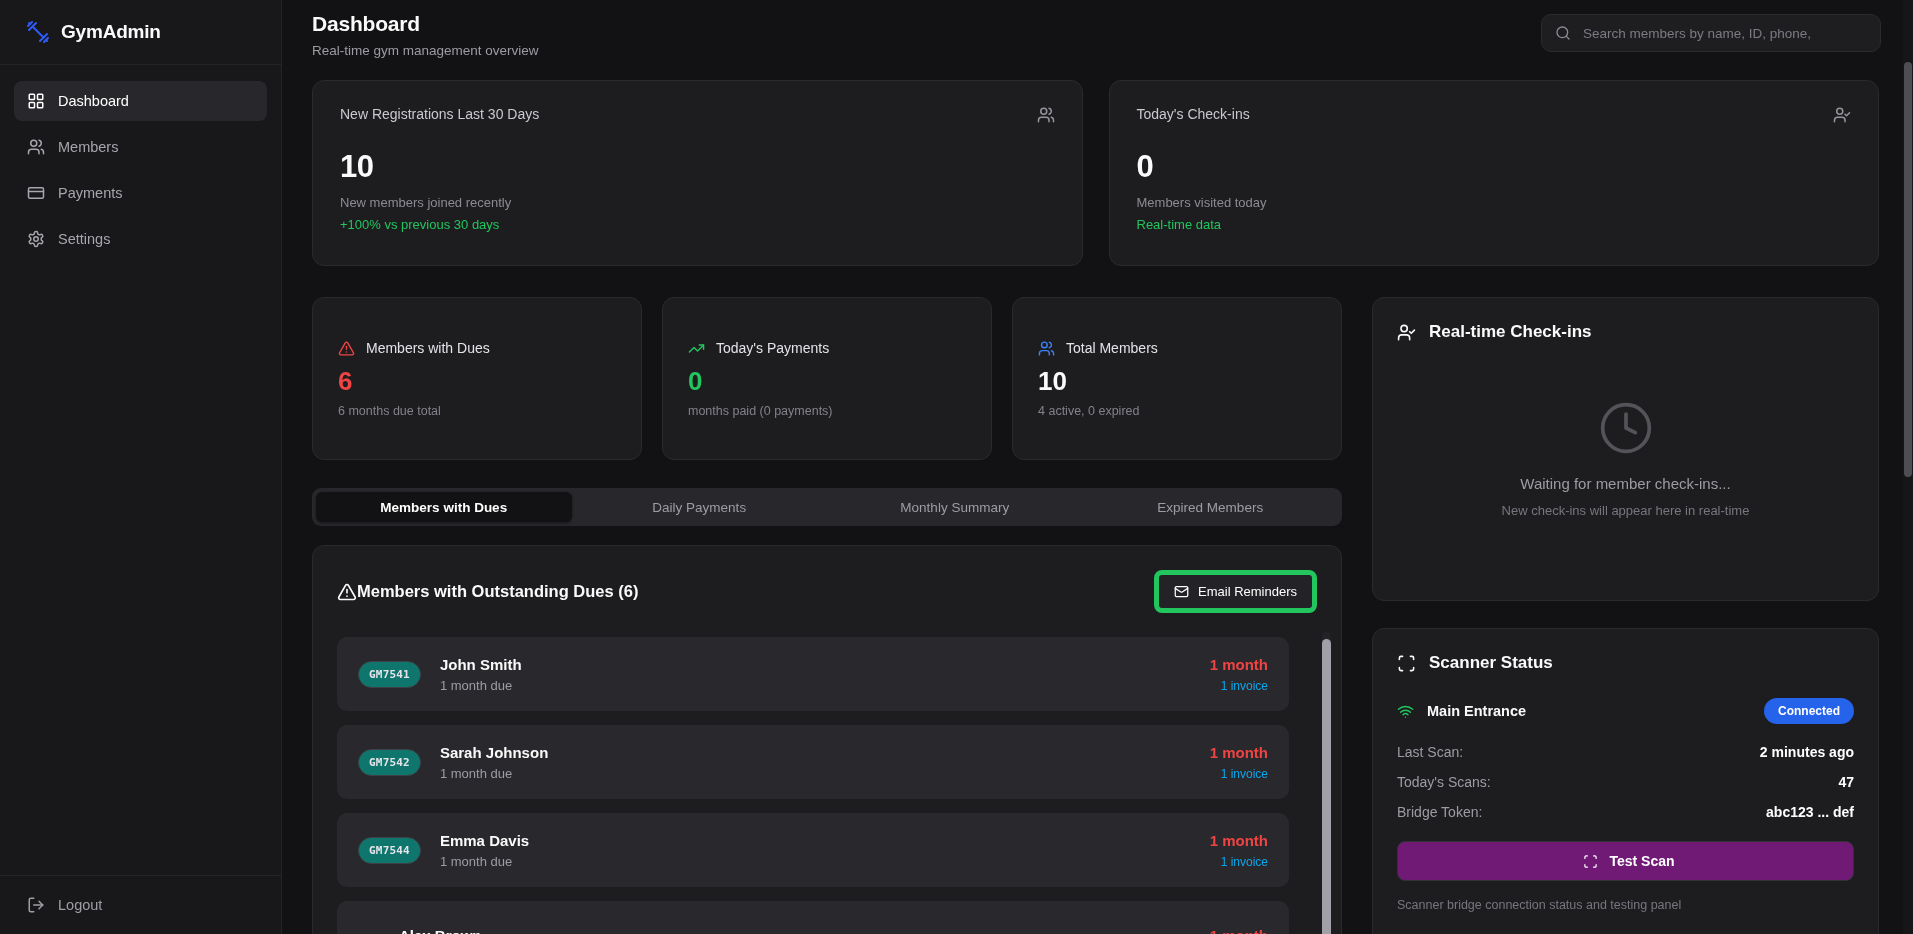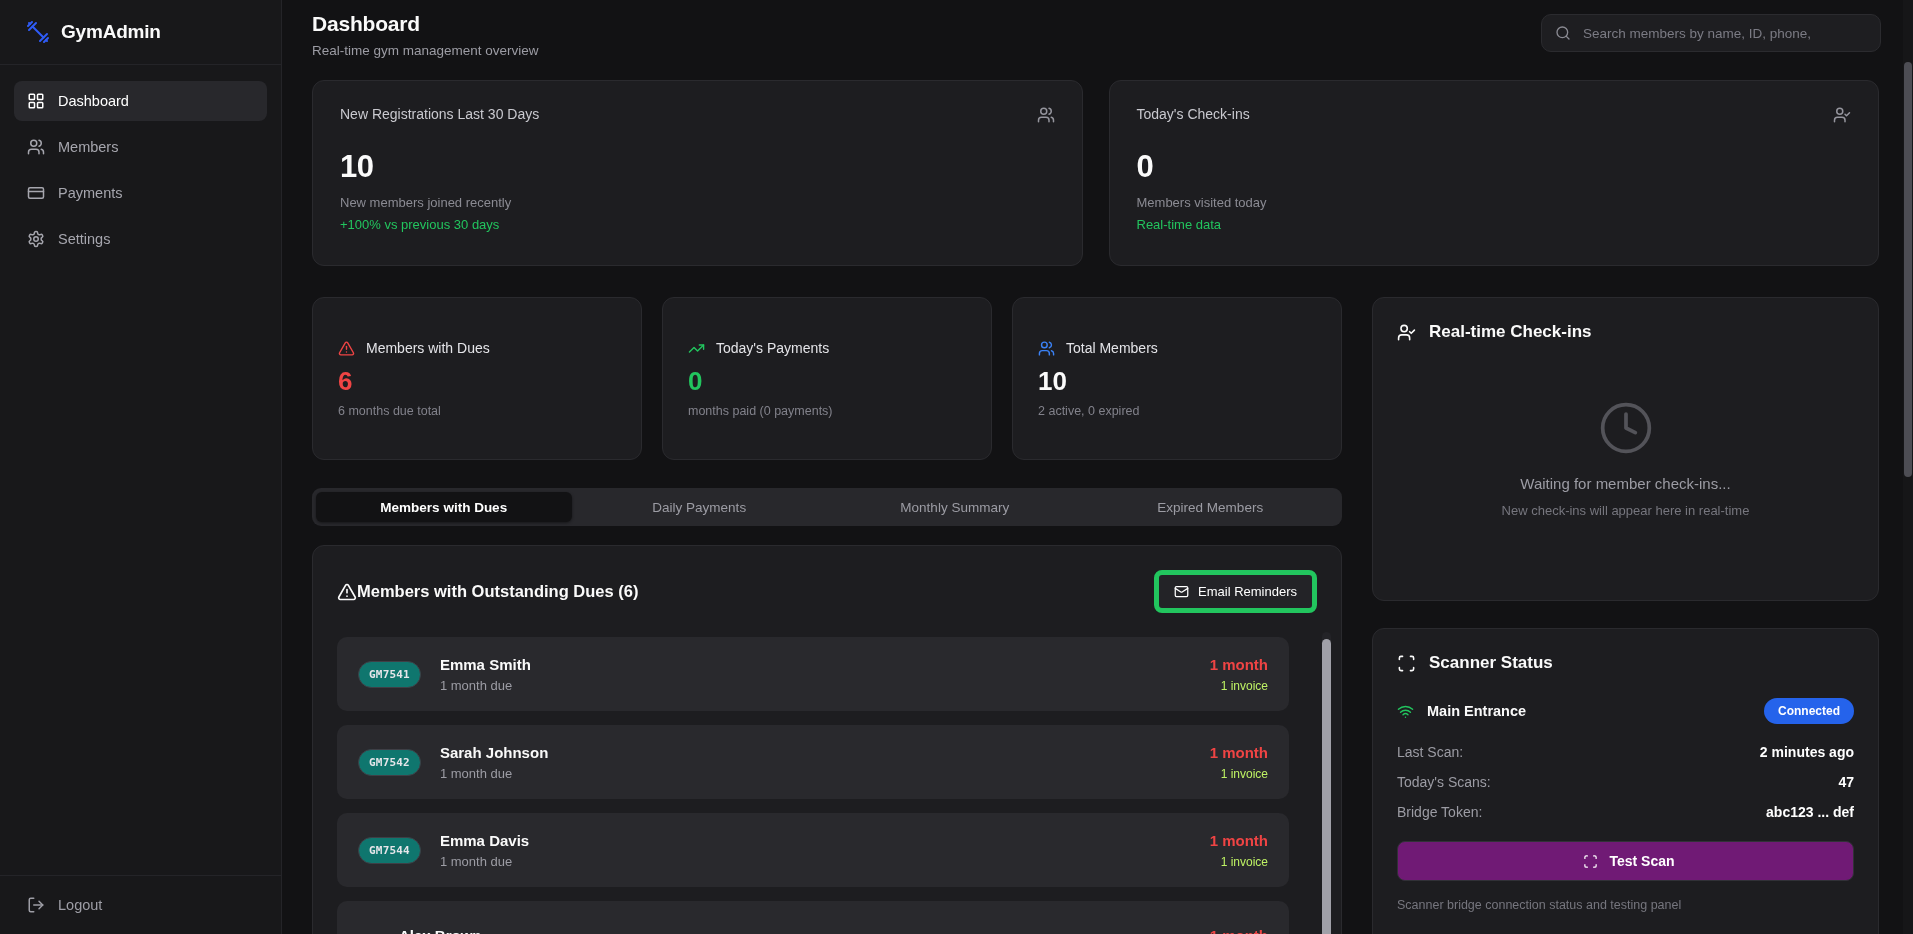--- a/index.html
+++ b/index.html
@@ -77,21 +77,21 @@
 
   .dues-list { margin-top:24px; display:flex; flex-direction:column; gap:14px; padding-right:28px; }
   .member-row { height:74px; min-height:74px; background:#29292d; border-radius:10px; display:flex; align-items:center; gap:19px; padding:0 21px; cursor:pointer; }
   .member-badge { font-family:"DejaVu Sans Mono","Liberation Mono",monospace; font-size:11px; font-weight:bold; color:#e6e6ea; background:#0f766e; border:1px solid #3f3f46; border-radius:999px; padding:6px 10px; letter-spacing:0.2px; }
   .member-badge:empty { background:transparent; border-color:transparent; }
   .member-info { flex:1; }
   .member-name { font-size:15px; font-weight:600; }
   .member-due { font-size:13px; color:#9c9ca4; margin-top:5px; }
   .member-right { text-align:right; }
   .member-months { font-size:15px; font-weight:bold; color:#ef4444; }
-  .member-invoices { font-size:12px; color:#bef264; margin-top:6px; }
+  .member-invoices { font-size:12px; color:#0ea5e9; margin-top:6px; }
 
   .list-scrollbar { position:absolute; top:86px; bottom:20px; right:10px; width:9px; background:#232327; border-radius:5px; }
   .list-scrollbar .thumb { position:absolute; top:7px; left:0; width:100%; height:96%; background:#a0a0a8; border-radius:5px; cursor:grab; }
 
   
   .card-title-row { display:flex; align-items:center; gap:13px; font-size:17px; font-weight:bold; }
   .card-title-row svg { width:19px; height:19px; }
 
   .checkins-card { margin-top:31px; height:304px; background:#1d1d20; border:1px solid #2a2a2e; border-radius:12px; padding:24px; display:flex; flex-direction:column; }
   .empty-state { flex:1; display:flex; flex-direction:column; align-items:center; justify-content:center; text-align:center; }
@@ -260,21 +260,21 @@
               <div class="stat-head">
                 <svg viewBox="0 0 24 24" fill="none" stroke="currentColor" stroke-width="2" stroke-linecap="round" stroke-linejoin="round">
                     <path d="M16 21v-2a4 4 0 0 0-4-4H6a4 4 0 0 0-4 4v2"></path>
                     <circle cx="9" cy="7" r="4"></circle>
                     <path d="M22 21v-2a4 4 0 0 0-3-3.87"></path>
                     <path d="M16 3.13a4 4 0 0 1 0 7.75"></path>
                   </svg>
                 <span>Total Members</span>
               </div>
               <div class="stat-value">10</div>
-              <div class="stat-sub">2 active, 0 expired</div>
+              <div class="stat-sub">4 active, 0 expired</div>
             </div>
           </div>
 
           <div class="tabs">
             <div class="tab active">Members with Dues</div>
             <div class="tab">Daily Payments</div>
             <div class="tab">Monthly Summary</div>
             <div class="tab">Expired Members</div>
           </div>
 
@@ -295,21 +295,21 @@
                   </svg>
                 <span>Email Reminders</span>
               </button>
             </div>
 
             <div class="dues-list">
 
                 <div class="member-row">
                   <span class="member-badge">GM7541</span>
                   <div class="member-info">
-                    <div class="member-name">Emma Smith</div>
+                    <div class="member-name">John Smith</div>
                     <div class="member-due">1 month due</div>
                   </div>
                   <div class="member-right">
                     <div class="member-months">1 month</div>
                     <div class="member-invoices">1 invoice</div>
                   </div>
                 </div>
 
                 <div class="member-row">
                   <span class="member-badge">GM7542</span>

